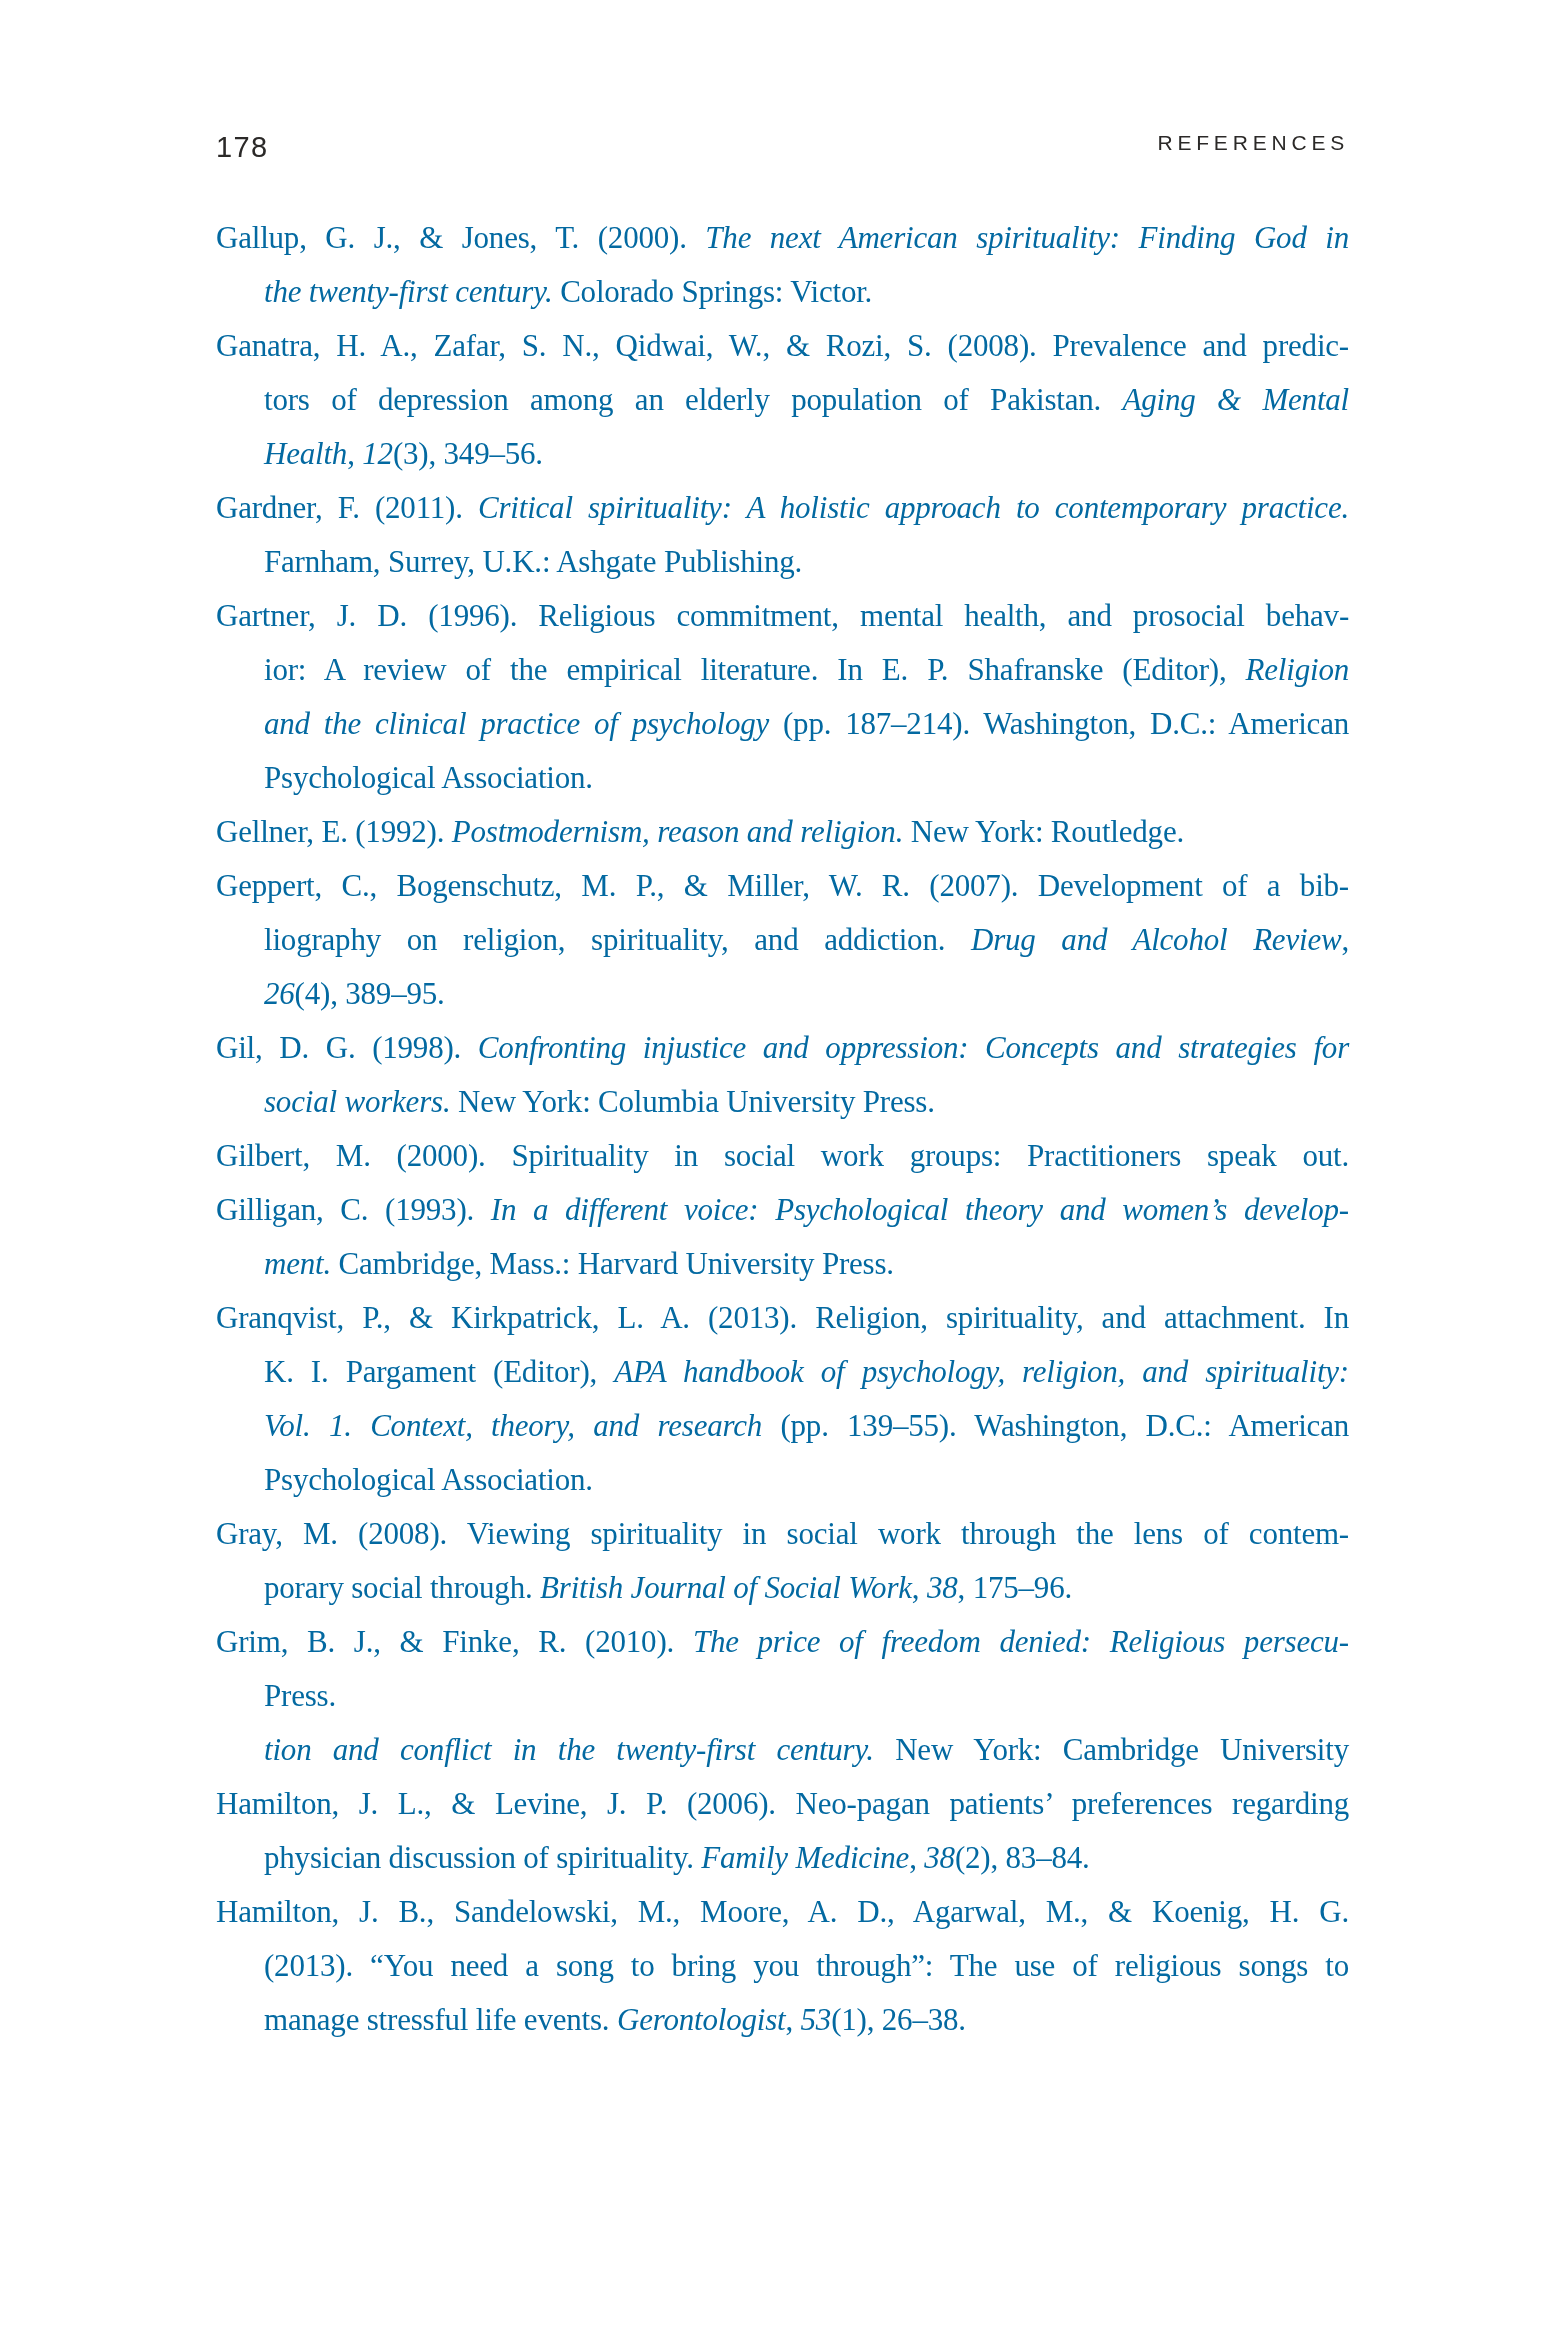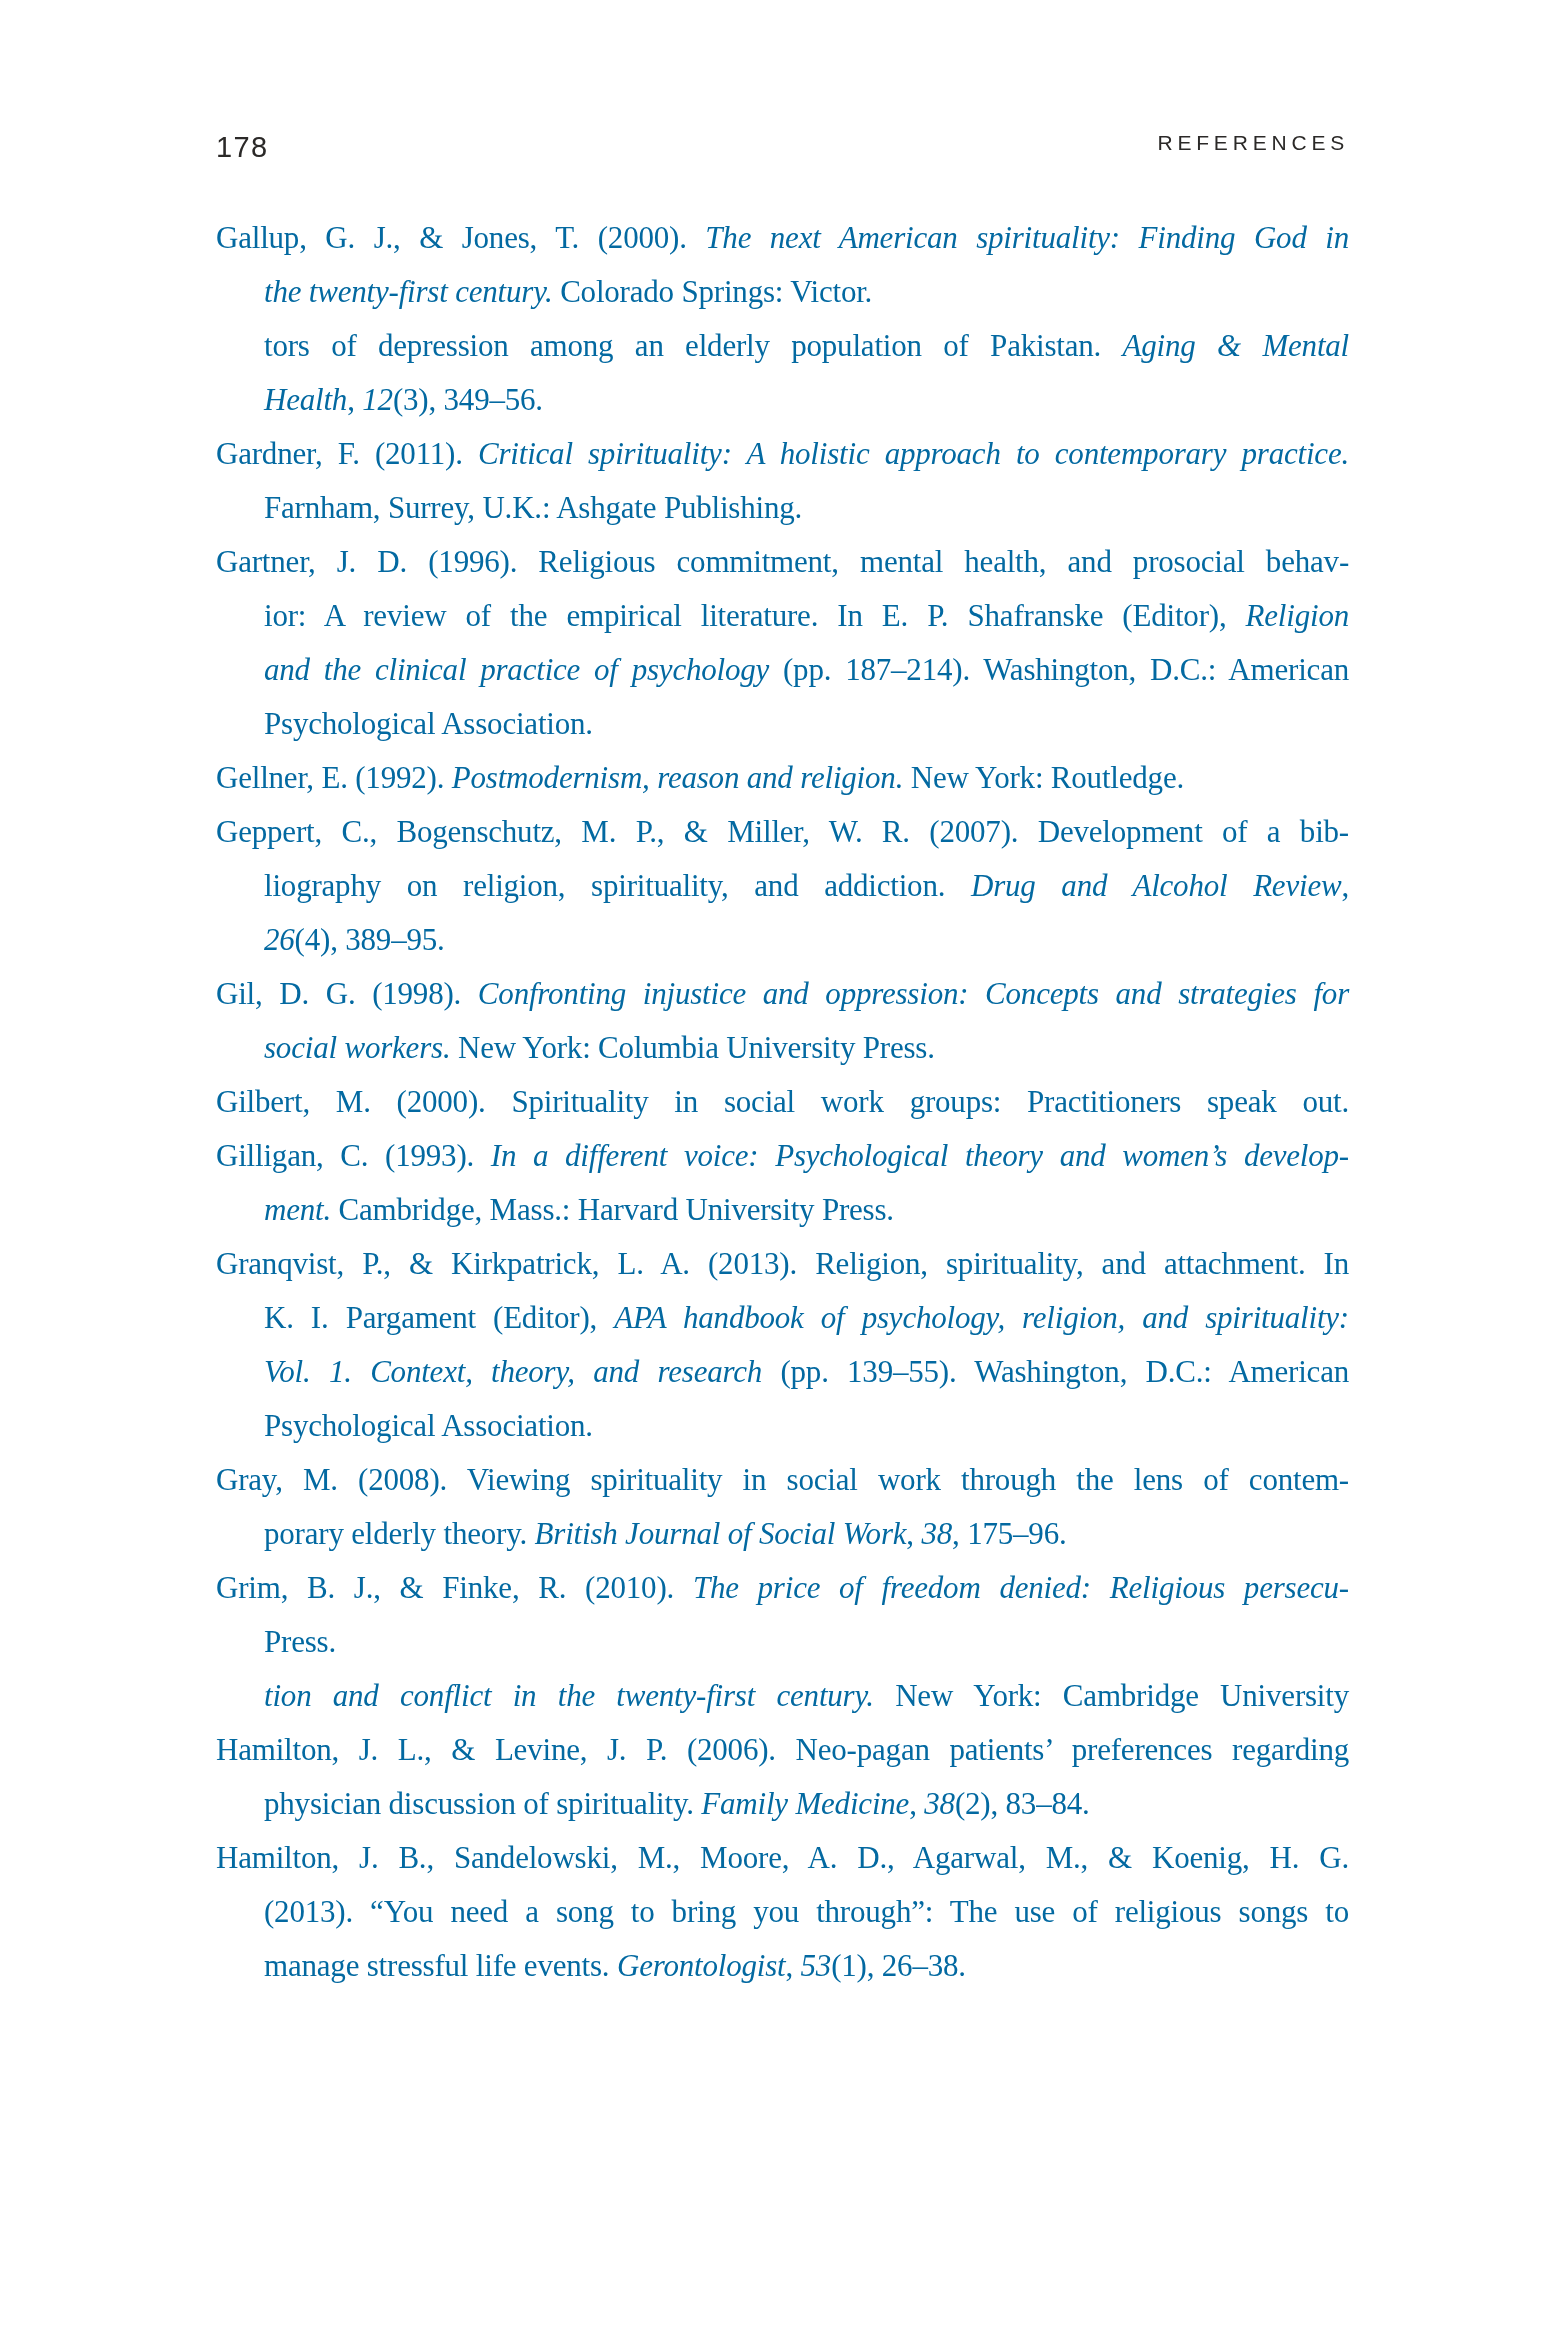--- a/index.html
+++ b/index.html
@@ -58,20 +58,21 @@
   <div class="running-head">
     <span class="folio">178</span>
     <span class="running-title">REFERENCES</span>
   </div>
   <div class="refs">
       <div class="ref">
         <div class="line"><span>Gallup, G. J., &amp; Jones, T. (2000). </span><span class="it">The next American spirituality: Finding God in</span></div>
         <div class="line indent last"><span class="it">the twenty-first century.</span><span> Colorado Springs: Victor.</span></div>
       </div>
       <div class="ref">
+        <div class="line"><span>Ganatra, H. A., Zafar, S. N., Qidwai, W., &amp; Rozi, S. (2008). Prevalence and predic-</span></div>
         <div class="line indent"><span>tors of depression among an elderly population of Pakistan. </span><span class="it">Aging &amp; Mental</span></div>
         <div class="line indent last"><span class="it">Health</span><span>, </span><span class="it">12</span><span>(3), 349–56.</span></div>
       </div>
       <div class="ref">
         <div class="line"><span>Gardner, F. (2011). </span><span class="it">Critical spirituality: A holistic approach to contemporary practice.</span></div>
         <div class="line indent last"><span>Farnham, Surrey, U.K.: Ashgate Publishing.</span></div>
       </div>
       <div class="ref">
         <div class="line"><span>Gartner, J. D. (1996). Religious commitment, mental health, and prosocial behav-</span></div>
         <div class="line indent"><span>ior: A review of the empirical literature. In E. P. Shafranske (Editor), </span><span class="it">Religion</span></div>
@@ -98,21 +99,21 @@
         <div class="line indent last"><span class="it">ment.</span><span> Cambridge, Mass.: Harvard University Press.</span></div>
       </div>
       <div class="ref">
         <div class="line"><span>Granqvist, P., &amp; Kirkpatrick, L. A. (2013). Religion, spirituality, and attachment. In</span></div>
         <div class="line indent"><span>K. I. Pargament (Editor), </span><span class="it">APA handbook of psychology, religion, and spirituality:</span></div>
         <div class="line indent"><span class="it">Vol. 1. Context, theory, and research </span><span>(pp. 139–55). Washington, D.C.: American</span></div>
         <div class="line indent last"><span>Psychological Association.</span></div>
       </div>
       <div class="ref">
         <div class="line"><span>Gray, M. (2008). Viewing spirituality in social work through the lens of contem-</span></div>
-        <div class="line indent last"><span>porary elderly theory. </span><span class="it">British Journal of Social Work</span><span>, </span><span class="it">38</span><span>, 175–96.</span></div>
+        <div class="line indent last"><span>porary social through. </span><span class="it">British Journal of Social Work</span><span>, </span><span class="it">38</span><span>, 175–96.</span></div>
       </div>
       <div class="ref">
         <div class="line"><span>Grim, B. J., &amp; Finke, R. (2010). </span><span class="it">The price of freedom denied: Religious persecu-</span></div>
         <div class="line indent last"><span>Press.</span></div>
         <div class="line indent"><span class="it">tion and conflict in the twenty-first century.</span><span> New York: Cambridge University</span></div>
       </div>
       <div class="ref">
         <div class="line"><span>Hamilton, J. L., &amp; Levine, J. P. (2006). Neo-pagan patients’ preferences regarding</span></div>
         <div class="line indent last"><span>physician discussion of spirituality. </span><span class="it">Family Medicine</span><span>, </span><span class="it">38</span><span>(2), 83–84.</span></div>
       </div>

